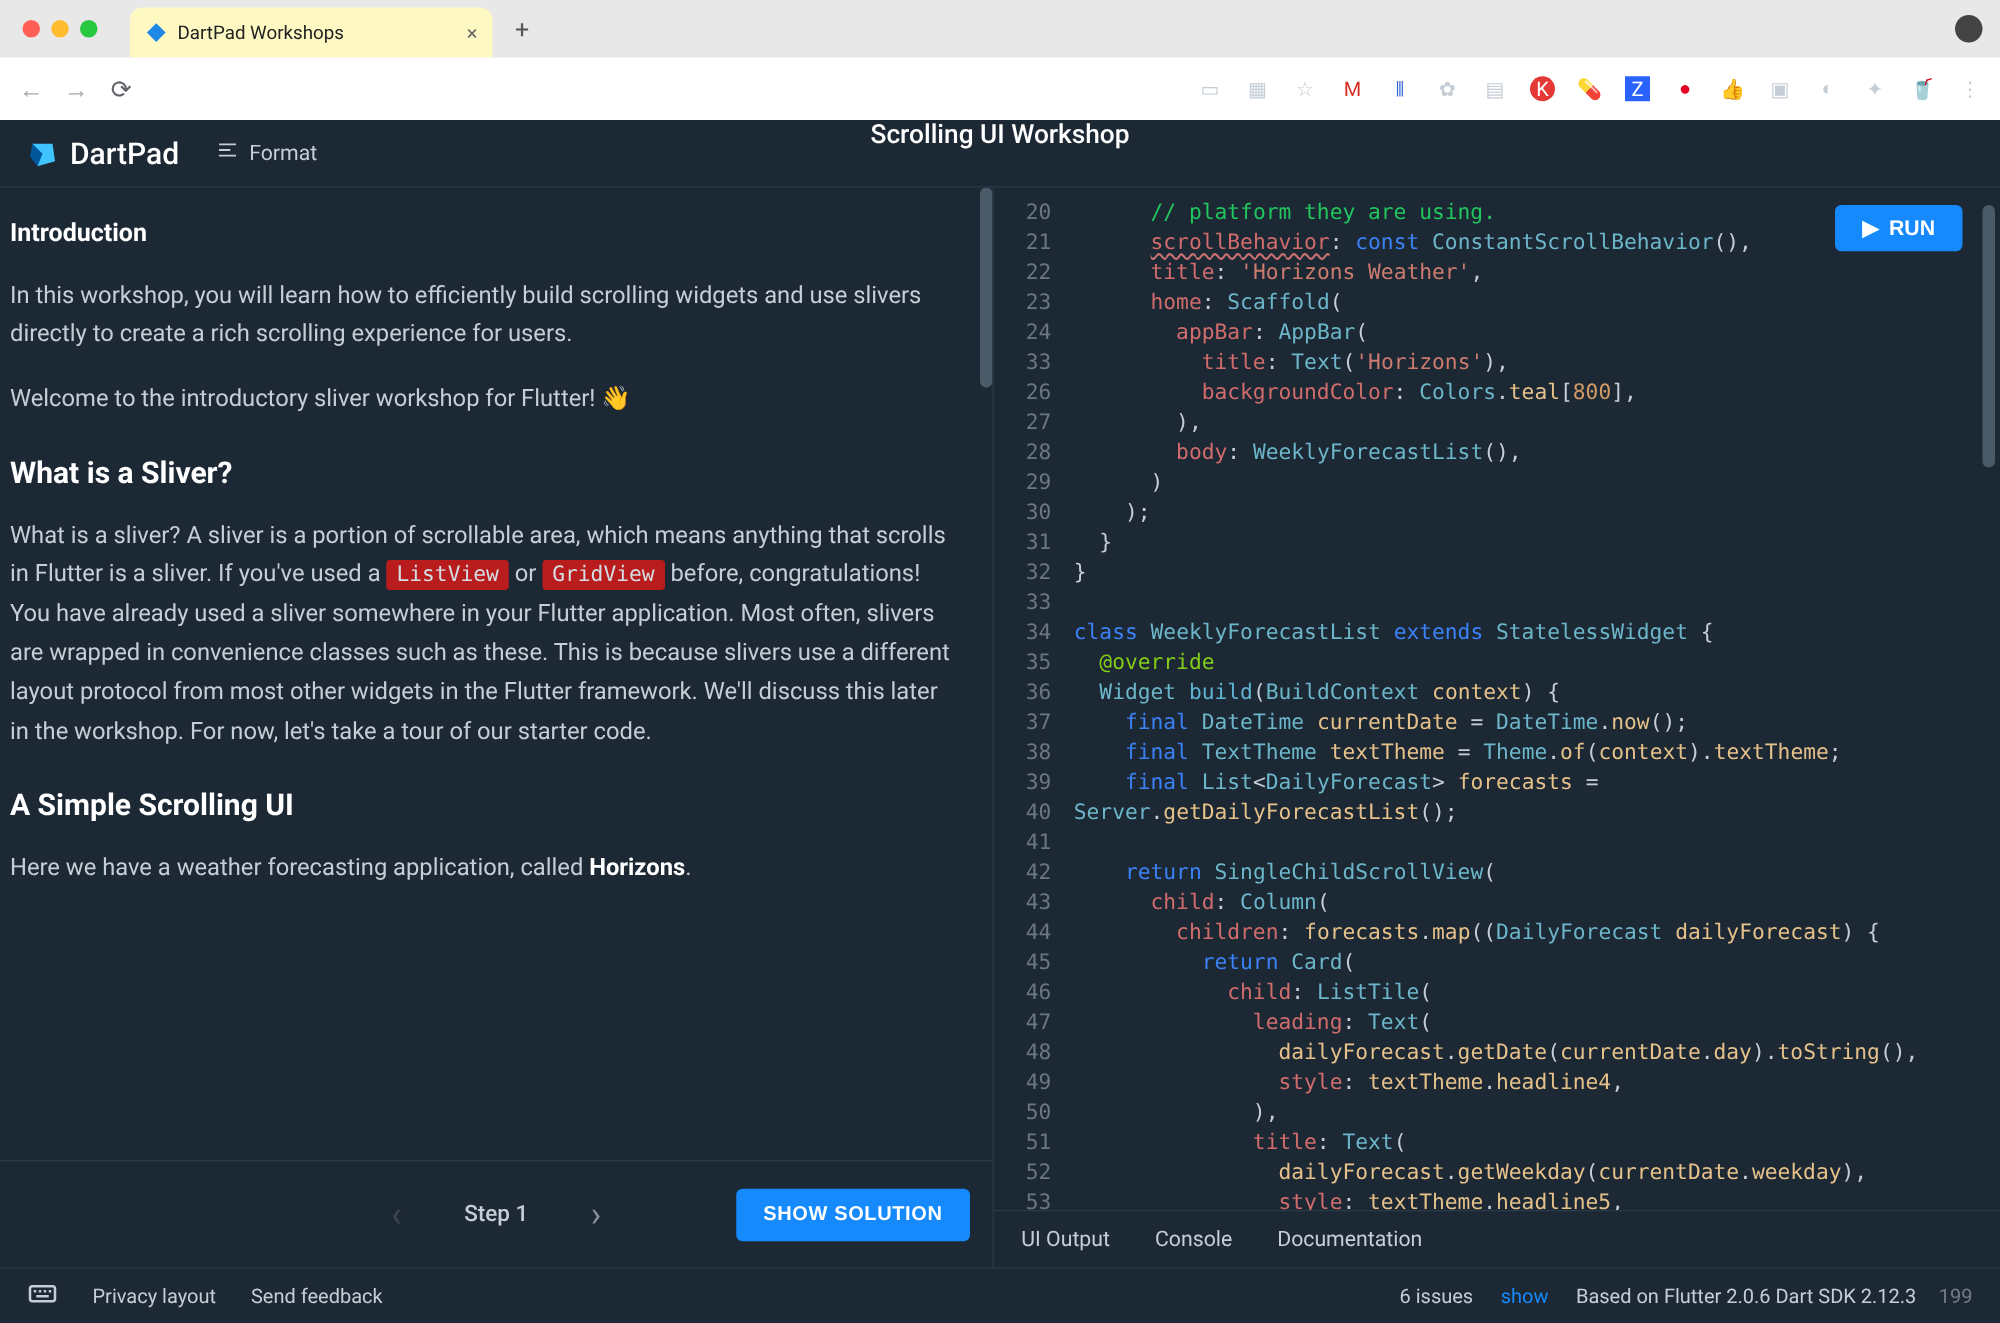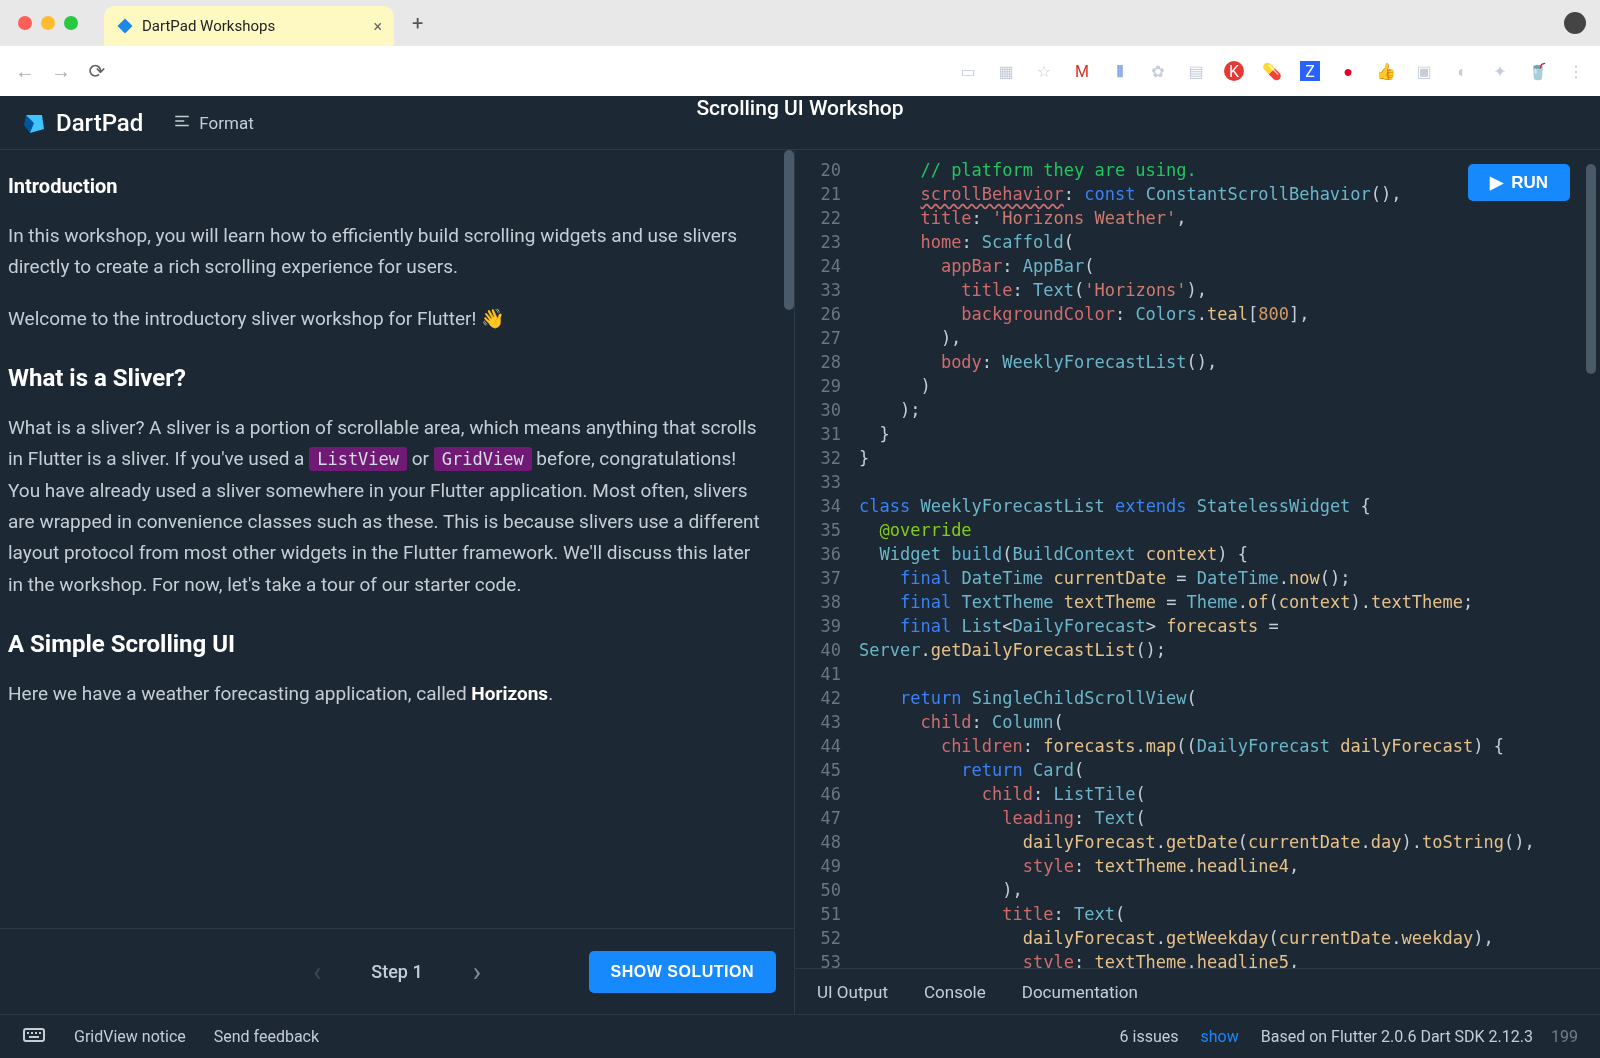--- a/index.html
+++ b/index.html
@@ -102,21 +102,21 @@
 .article {
   flex: 1;
   padding: 20px 28px 10px 8px;
   overflow-y: auto;
   position: relative;
 }
 .article h1 { color:#fff; font-size:20px; font-weight:700; margin-bottom:22px; margin-top:4px;}
 .article h2 { color:#fff; font-size:24px; font-weight:700; margin:30px 0 20px;}
 .article p { font-size:19px; line-height:1.65; color:#c5ced6; margin-bottom:20px;}
 .article b { color:#fff; font-weight:700;}
-.article code.inline { background:#701a75; color:#d5dde4; padding:2px 8px; border-radius:3px; font-family: "Menlo","Consolas",monospace; font-size:17px;}
+.article code.inline { background:#b91c1c; color:#d5dde4; padding:2px 8px; border-radius:3px; font-family: "Menlo","Consolas",monospace; font-size:17px;}
 .scroll-track { position:absolute; right:0; top:0; width:10px; height:160px; background:#4a5a68; border-radius:5px;}
 .stepper {
   height: 86px;
   border-top: 1px solid #2a3a48;
   display: flex;
   align-items: center;
   justify-content: center;
   gap: 50px;
   position: relative;
 }
@@ -325,21 +325,21 @@
   <span class="kbd-icon">
     <svg viewBox="0 0 24 24" fill="currentColor">
         <rect x="2" y="6" width="20" height="12" rx="2" fill="none" stroke="currentColor" stroke-width="2"></rect>
         <rect x="5" y="9" width="2" height="2"></rect>
         <rect x="9" y="9" width="2" height="2"></rect>
         <rect x="13" y="9" width="2" height="2"></rect>
         <rect x="17" y="9" width="2" height="2"></rect>
         <rect x="7" y="13" width="10" height="2"></rect>
       </svg>
   </span>
-  <span>GridView notice</span>
+  <span>Privacy layout</span>
   <span>Send feedback</span>
   <div class="right">
     <span>6 issues</span>
     <span class="link">show</span>
     <span>Based on Flutter 2.0.6 Dart SDK 2.12.3</span>
       <span style="opacity:.5;margin-left:-4px;">199</span>
   </div>
 </div>
 
 </body></html>

